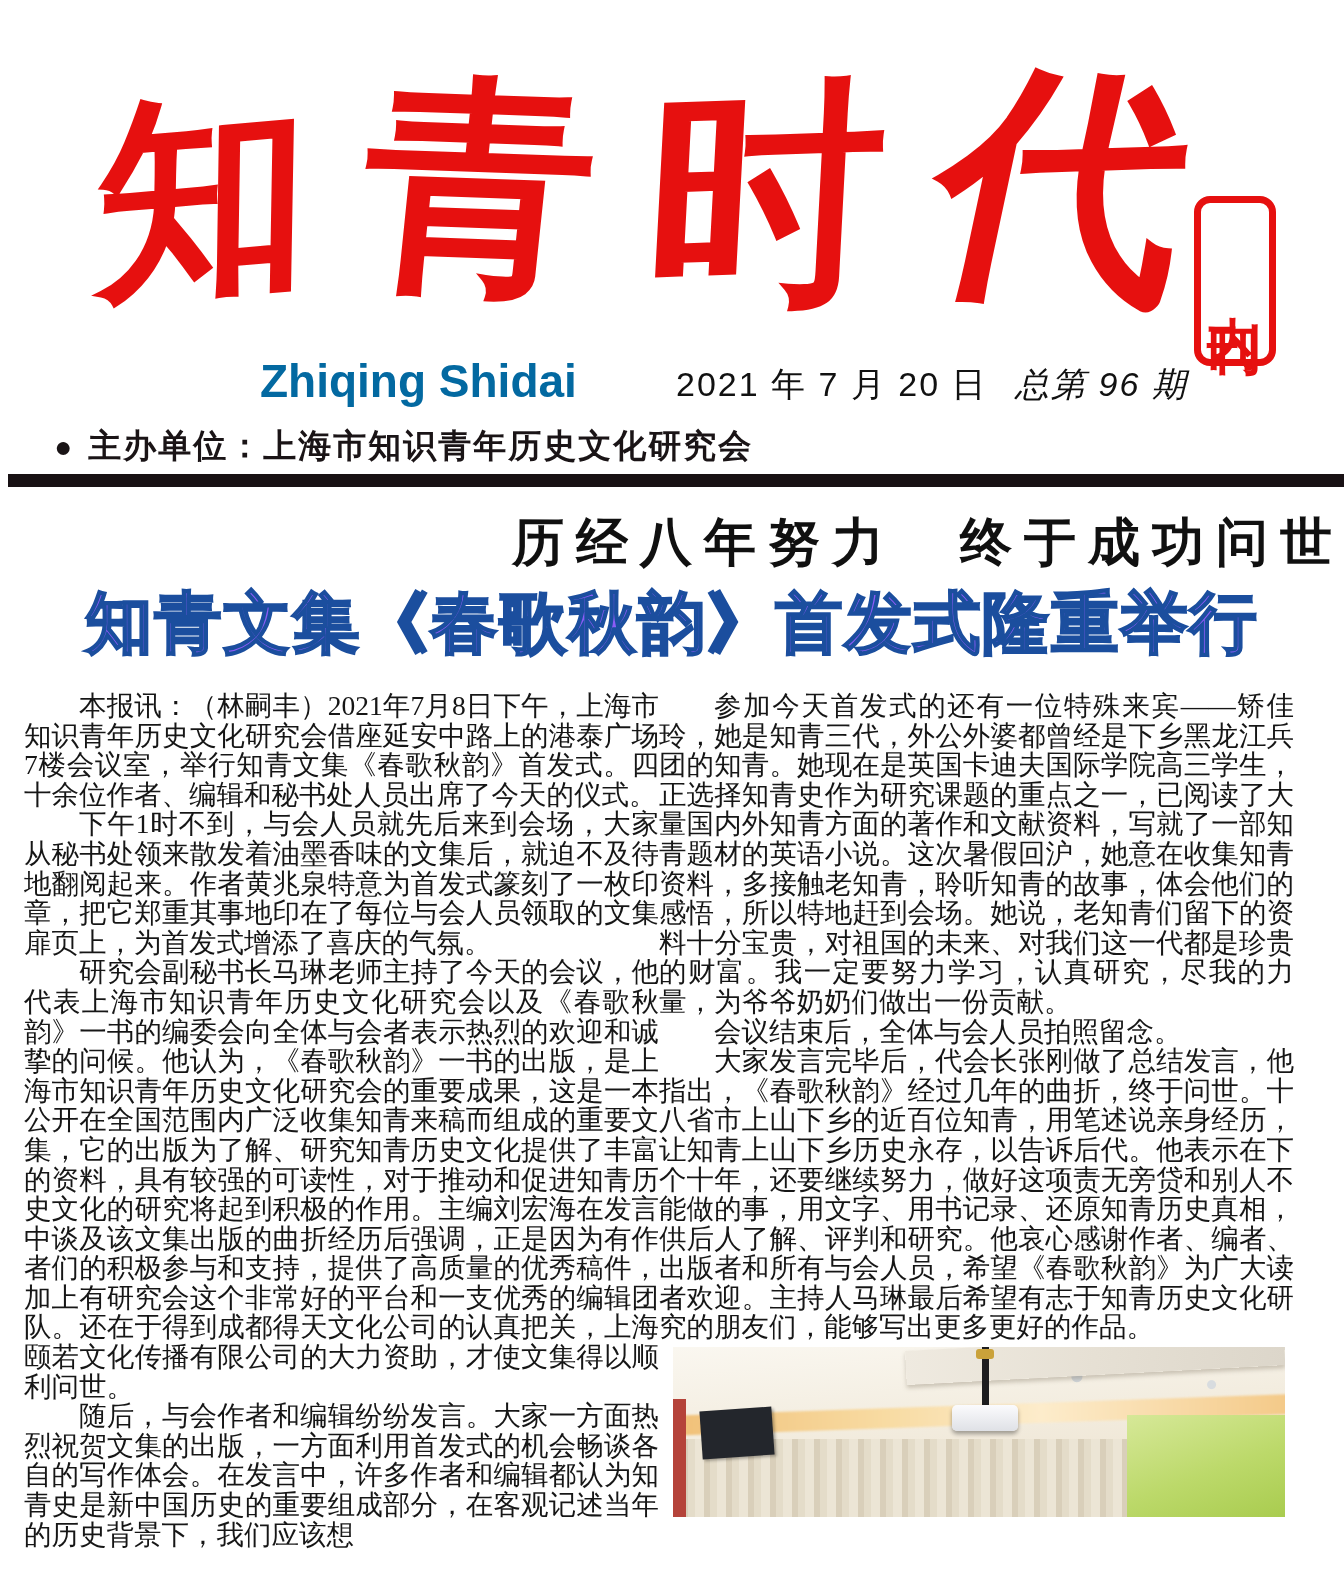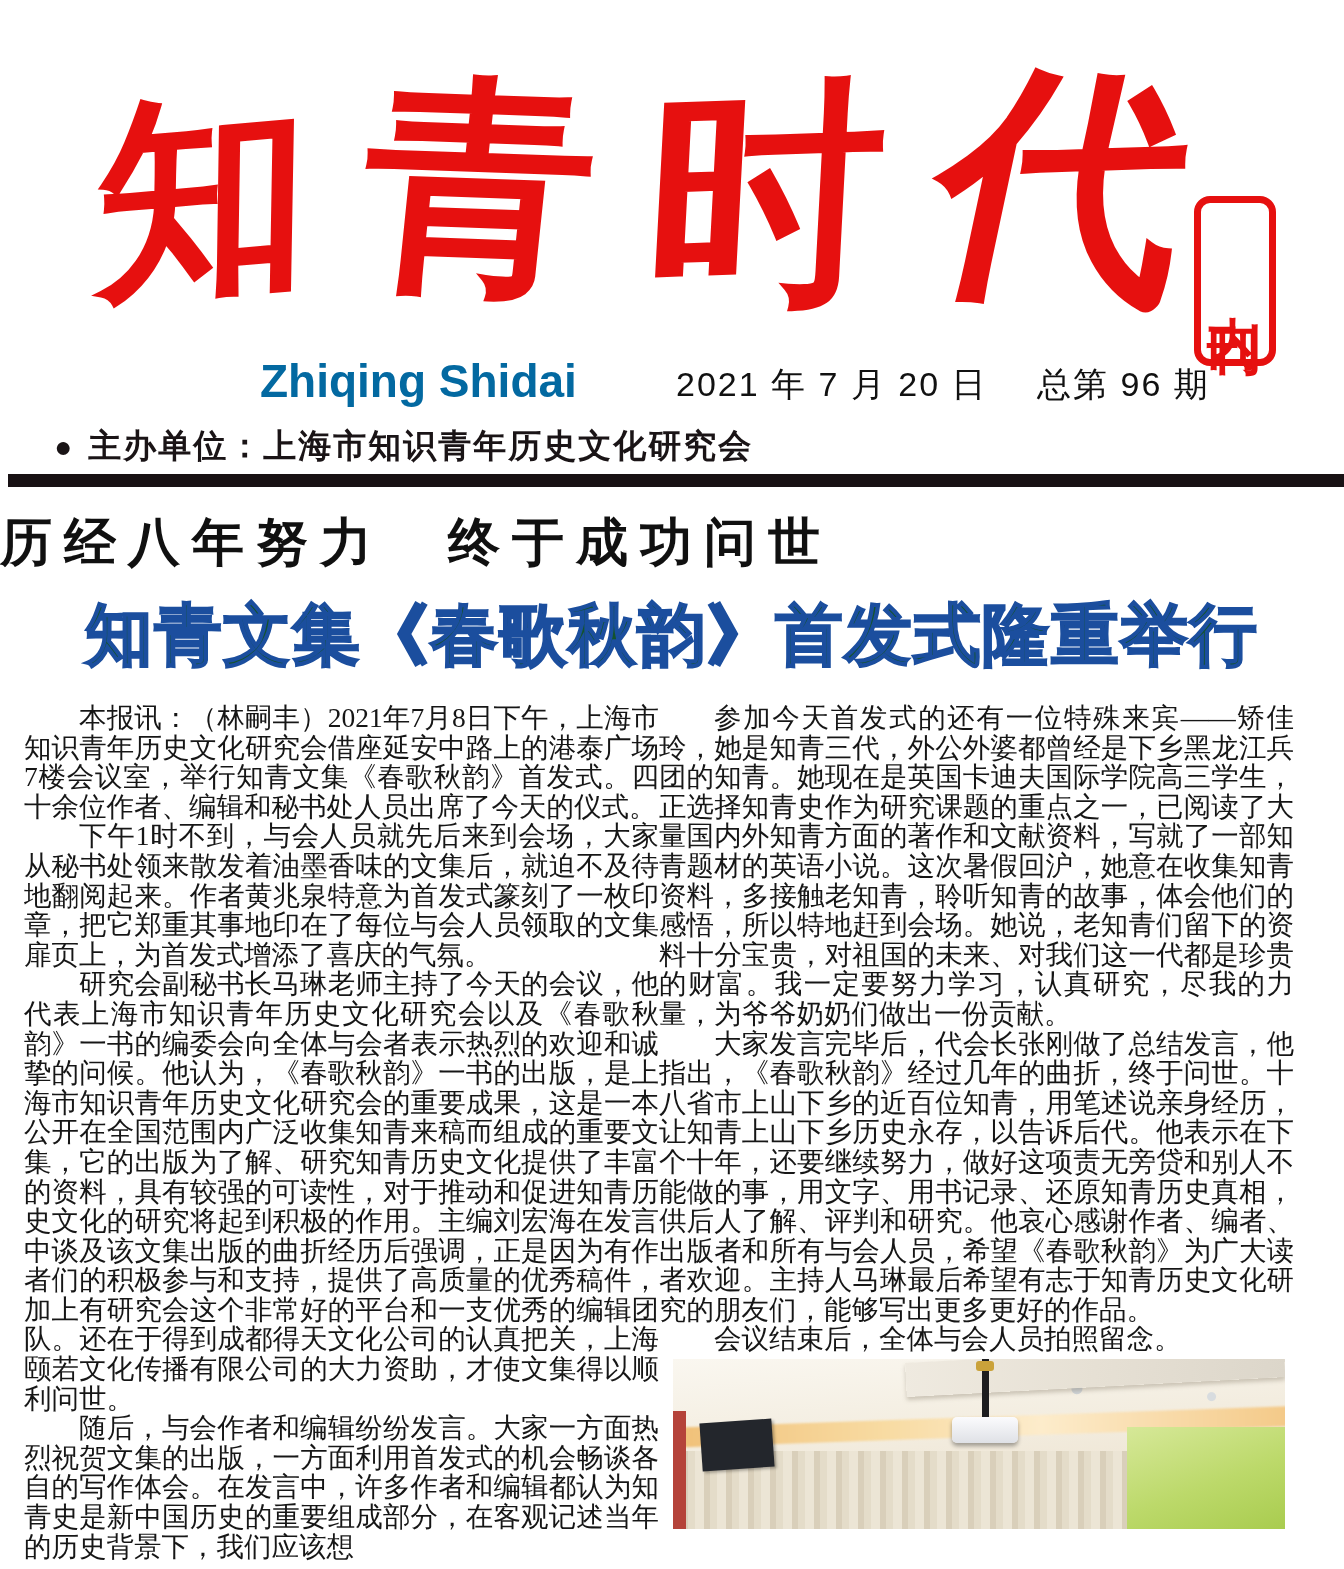--- a/index.html
+++ b/index.html
@@ -45,46 +45,45 @@
   }
 
   .pinyin{
     position:absolute;left:260px;top:354px;
     font-size:46px;font-weight:bold;letter-spacing:0px;color:#0369a1;
   }
   .dateline{
     position:absolute;left:676px;top:362px;
     font-size:34px;font-weight:500;color:#111;letter-spacing:2px;
   }
-  .issue-no{margin-left:38px;}
+  .issue-no{margin-left:16px;font-style:italic;}
 
   .publisher{
     position:absolute;left:54px;right:44px;top:424px;
     display:flex;justify-content:space-between;align-items:center;
     font-size:33px;font-weight:700;color:#1a1416;letter-spacing:2px;
   }
   .publisher .org{display:flex;align-items:center;gap:14px;}
   .bullet{font-size:30px;line-height:1;}
 
   .rule{
     position:absolute;left:8px;right:0;top:474px;height:13px;
     background:#181114;
   }
 
   
   .kicker{
     margin-top:16px;
-    text-align:left;
+    text-align:right;
     font-size:52px;font-weight:800;letter-spacing:12px;color:#101010;
   }
   .headline{
-    margin-top:12px;
     text-align:center;
     font-size:67px;font-weight:900;
-    color:#14532d;-webkit-text-stroke:2.2px #1b4e9e;
+    color:#8b5cf6;-webkit-text-stroke:2.2px #1b4e9e;
     letter-spacing:2px;
     white-space:nowrap;
   }
 
   
   .body-cols{
     display:flex;
     padding:0 24px;margin-top:22px;
     height:860px;
   }
@@ -171,22 +170,22 @@
 
     <div class="col">
       <p>本报讯：（林嗣丰）2021年7月8日下午，上海市知识青年历史文化研究会借座延安中路上的港泰广场7楼会议室，举行知青文集《春歌秋韵》首发式。四十余位作者、编辑和秘书处人员出席了今天的仪式。</p>
       <p>下午1时不到，与会人员就先后来到会场，大家从秘书处领来散发着油墨香味的文集后，就迫不及待地翻阅起来。作者黄兆泉特意为首发式篆刻了一枚印章，把它郑重其事地印在了每位与会人员领取的文集扉页上，为首发式增添了喜庆的气氛。</p>
       <p>研究会副秘书长马琳老师主持了今天的会议，他代表上海市知识青年历史文化研究会以及《春歌秋韵》一书的编委会向全体与会者表示热烈的欢迎和诚挚的问候。他认为，《春歌秋韵》一书的出版，是上海市知识青年历史文化研究会的重要成果，这是一本公开在全国范围内广泛收集知青来稿而组成的重要文集，它的出版为了解、研究知青历史文化提供了丰富的资料，具有较强的可读性，对于推动和促进知青历史文化的研究将起到积极的作用。主编刘宏海在发言中谈及该文集出版的曲折经历后强调，正是因为有作者们的积极参与和支持，提供了高质量的优秀稿件，加上有研究会这个非常好的平台和一支优秀的编辑团队。还在于得到成都得天文化公司的认真把关，上海颐若文化传播有限公司的大力资助，才使文集得以顺利问世。</p>
       <p>随后，与会作者和编辑纷纷发言。大家一方面热烈祝贺文集的出版，一方面利用首发式的机会畅谈各自的写作体会。在发言中，许多作者和编辑都认为知青史是新中国历史的重要组成部分，在客观记述当年的历史背景下，我们应该想</p>
     </div>
 
     <div class="col">
       <p>参加今天首发式的还有一位特殊来宾——矫佳玲，她是知青三代，外公外婆都曾经是下乡黑龙江兵团的知青。她现在是英国卡迪夫国际学院高三学生，正选择知青史作为研究课题的重点之一，已阅读了大量国内外知青方面的著作和文献资料，写就了一部知青题材的英语小说。这次暑假回沪，她意在收集知青资料，多接触老知青，聆听知青的故事，体会他们的感悟，所以特地赶到会场。她说，老知青们留下的资料十分宝贵，对祖国的未来、对我们这一代都是珍贵的财富。我一定要努力学习，认真研究，尽我的力量，为爷爷奶奶们做出一份贡献。</p>
+      <p>会议结束后，全体与会人员拍照留念。</p>
       <p>大家发言完毕后，代会长张刚做了总结发言，他指出，《春歌秋韵》经过几年的曲折，终于问世。十八省市上山下乡的近百位知青，用笔述说亲身经历，让知青上山下乡历史永存，以告诉后代。他表示在下个十年，还要继续努力，做好这项责无旁贷和别人不能做的事，用文字、用书记录、还原知青历史真相，供后人了解、评判和研究。他哀心感谢作者、编者、出版者和所有与会人员，希望《春歌秋韵》为广大读者欢迎。主持人马琳最后希望有志于知青历史文化研究的朋友们，能够写出更多更好的作品。</p>
-      <p>会议结束后，全体与会人员拍照留念。</p>
 
       <div class="photo">
         <div class="ph-ceiling"></div>
         <div class="ph-recess"></div>
         <div class="ph-glow"></div>
         <div class="ph-curtain"></div>
         <div class="ph-redwall"></div>
         <div class="ph-tv"></div>
         <div class="ph-pole"></div>
         <div class="ph-proj-head"></div>

